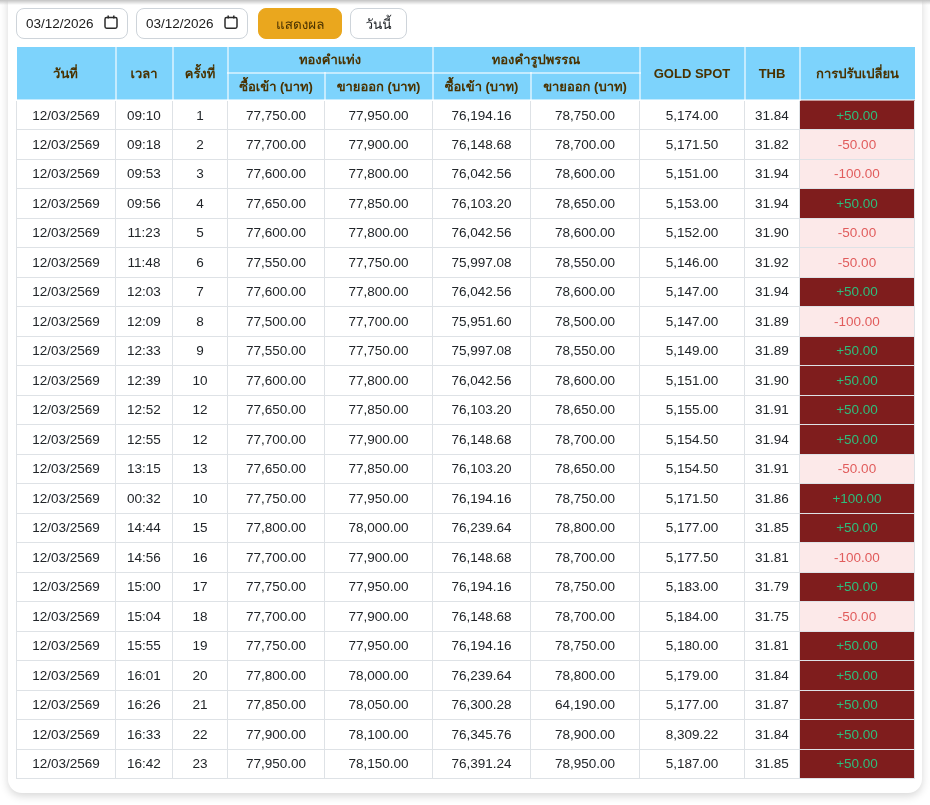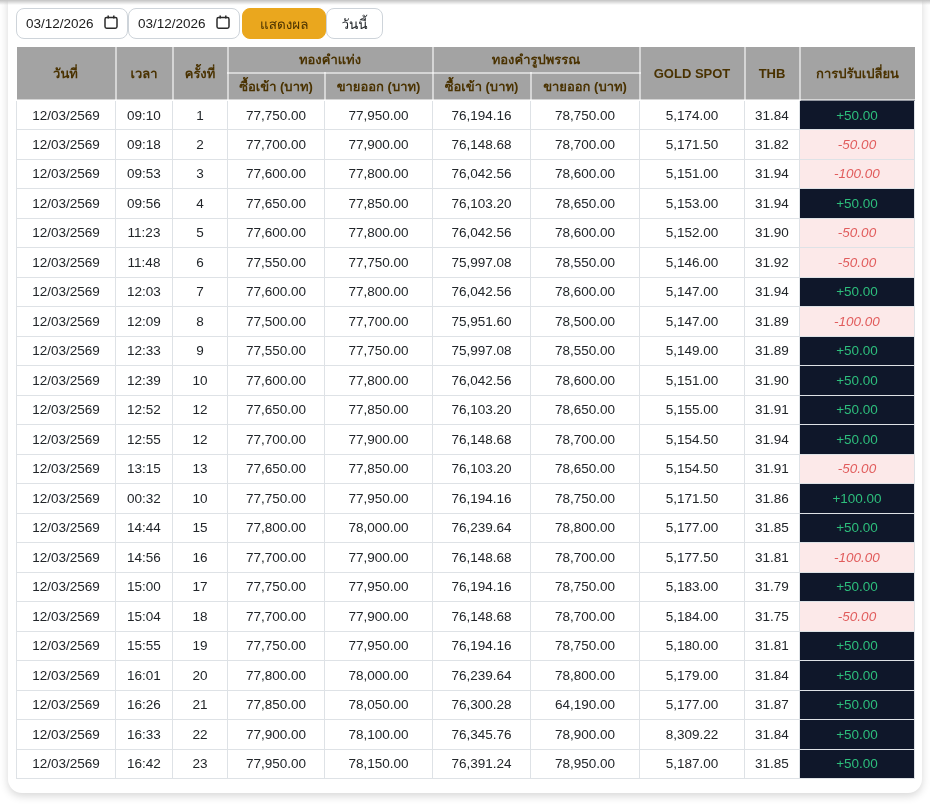--- a/index.html
+++ b/index.html
@@ -20,21 +20,21 @@
     position: absolute;
     left: 8px; top: -14px;
     width: 914px;
     background: #fff;
     border-radius: 14px;
     box-shadow: 0 3px 8px rgba(0,0,0,0.16);
     padding: 22px 6px 14px 6px;
   }
   
   .toolbar {
-    display: flex; align-items: center; gap: 0;
+    display: flex; align-items: center; gap: 8px;
     margin: 0 0 8px 2px;
   }
   .date-field {
     display: inline-flex; align-items: center; justify-content: space-between;
     width: 112px; height: 31px;
     border: 1px solid #ced4da; border-radius: 8px;
     background: #fff; padding: 0 9px;
     font-size: 13.5px; color: #1b1b1b;
     cursor: text;
   }
@@ -52,38 +52,38 @@
     background: #fff; border: 1px solid #ced4da; color: #212529;
     padding: 0 14px;
   }
   
   table {
     border-collapse: collapse; table-layout: fixed;
     width: 898px; margin-left: 2px;
     font-size: 13.5px;
   }
   thead th {
-    background: #a3a3a3; color: #4a3200;
+    background: #7dd3fc; color: #4a3200;
     font-weight: 700; font-size: 13px;
     height: 22px; text-align: center; vertical-align: middle;
     border: 2px solid rgba(255,255,255,0.55);
     padding: 2px 4px;
   }
   thead tr:first-child th { border-top: none; }
   thead th:first-child { border-left: none; }
   thead th:last-child { border-right: none; }
   tbody td {
     height: 29.5px; text-align: center; vertical-align: middle;
     border: 1px solid #dee2e6;
     padding: 3px 6px;
     background: #fff;
     white-space: nowrap;
   }
-  tbody td.change.up   { background: #0f172a; color: #2dbe7c; text-align: center; }
-  tbody td.change.down { background: #fce9e9; color: #e15c5c; font-style: italic; }
+  tbody td.change.up   { background: #7f1d1d; color: #2dbe7c; text-align: center; }
+  tbody td.change.down { background: #fce9e9; color: #e15c5c; }
 </style>
 </head>
 <body>
 
 <div class="top-shadow"></div>
 
 <div class="card">
 
   <div class="toolbar">
     <div class="date-field">

